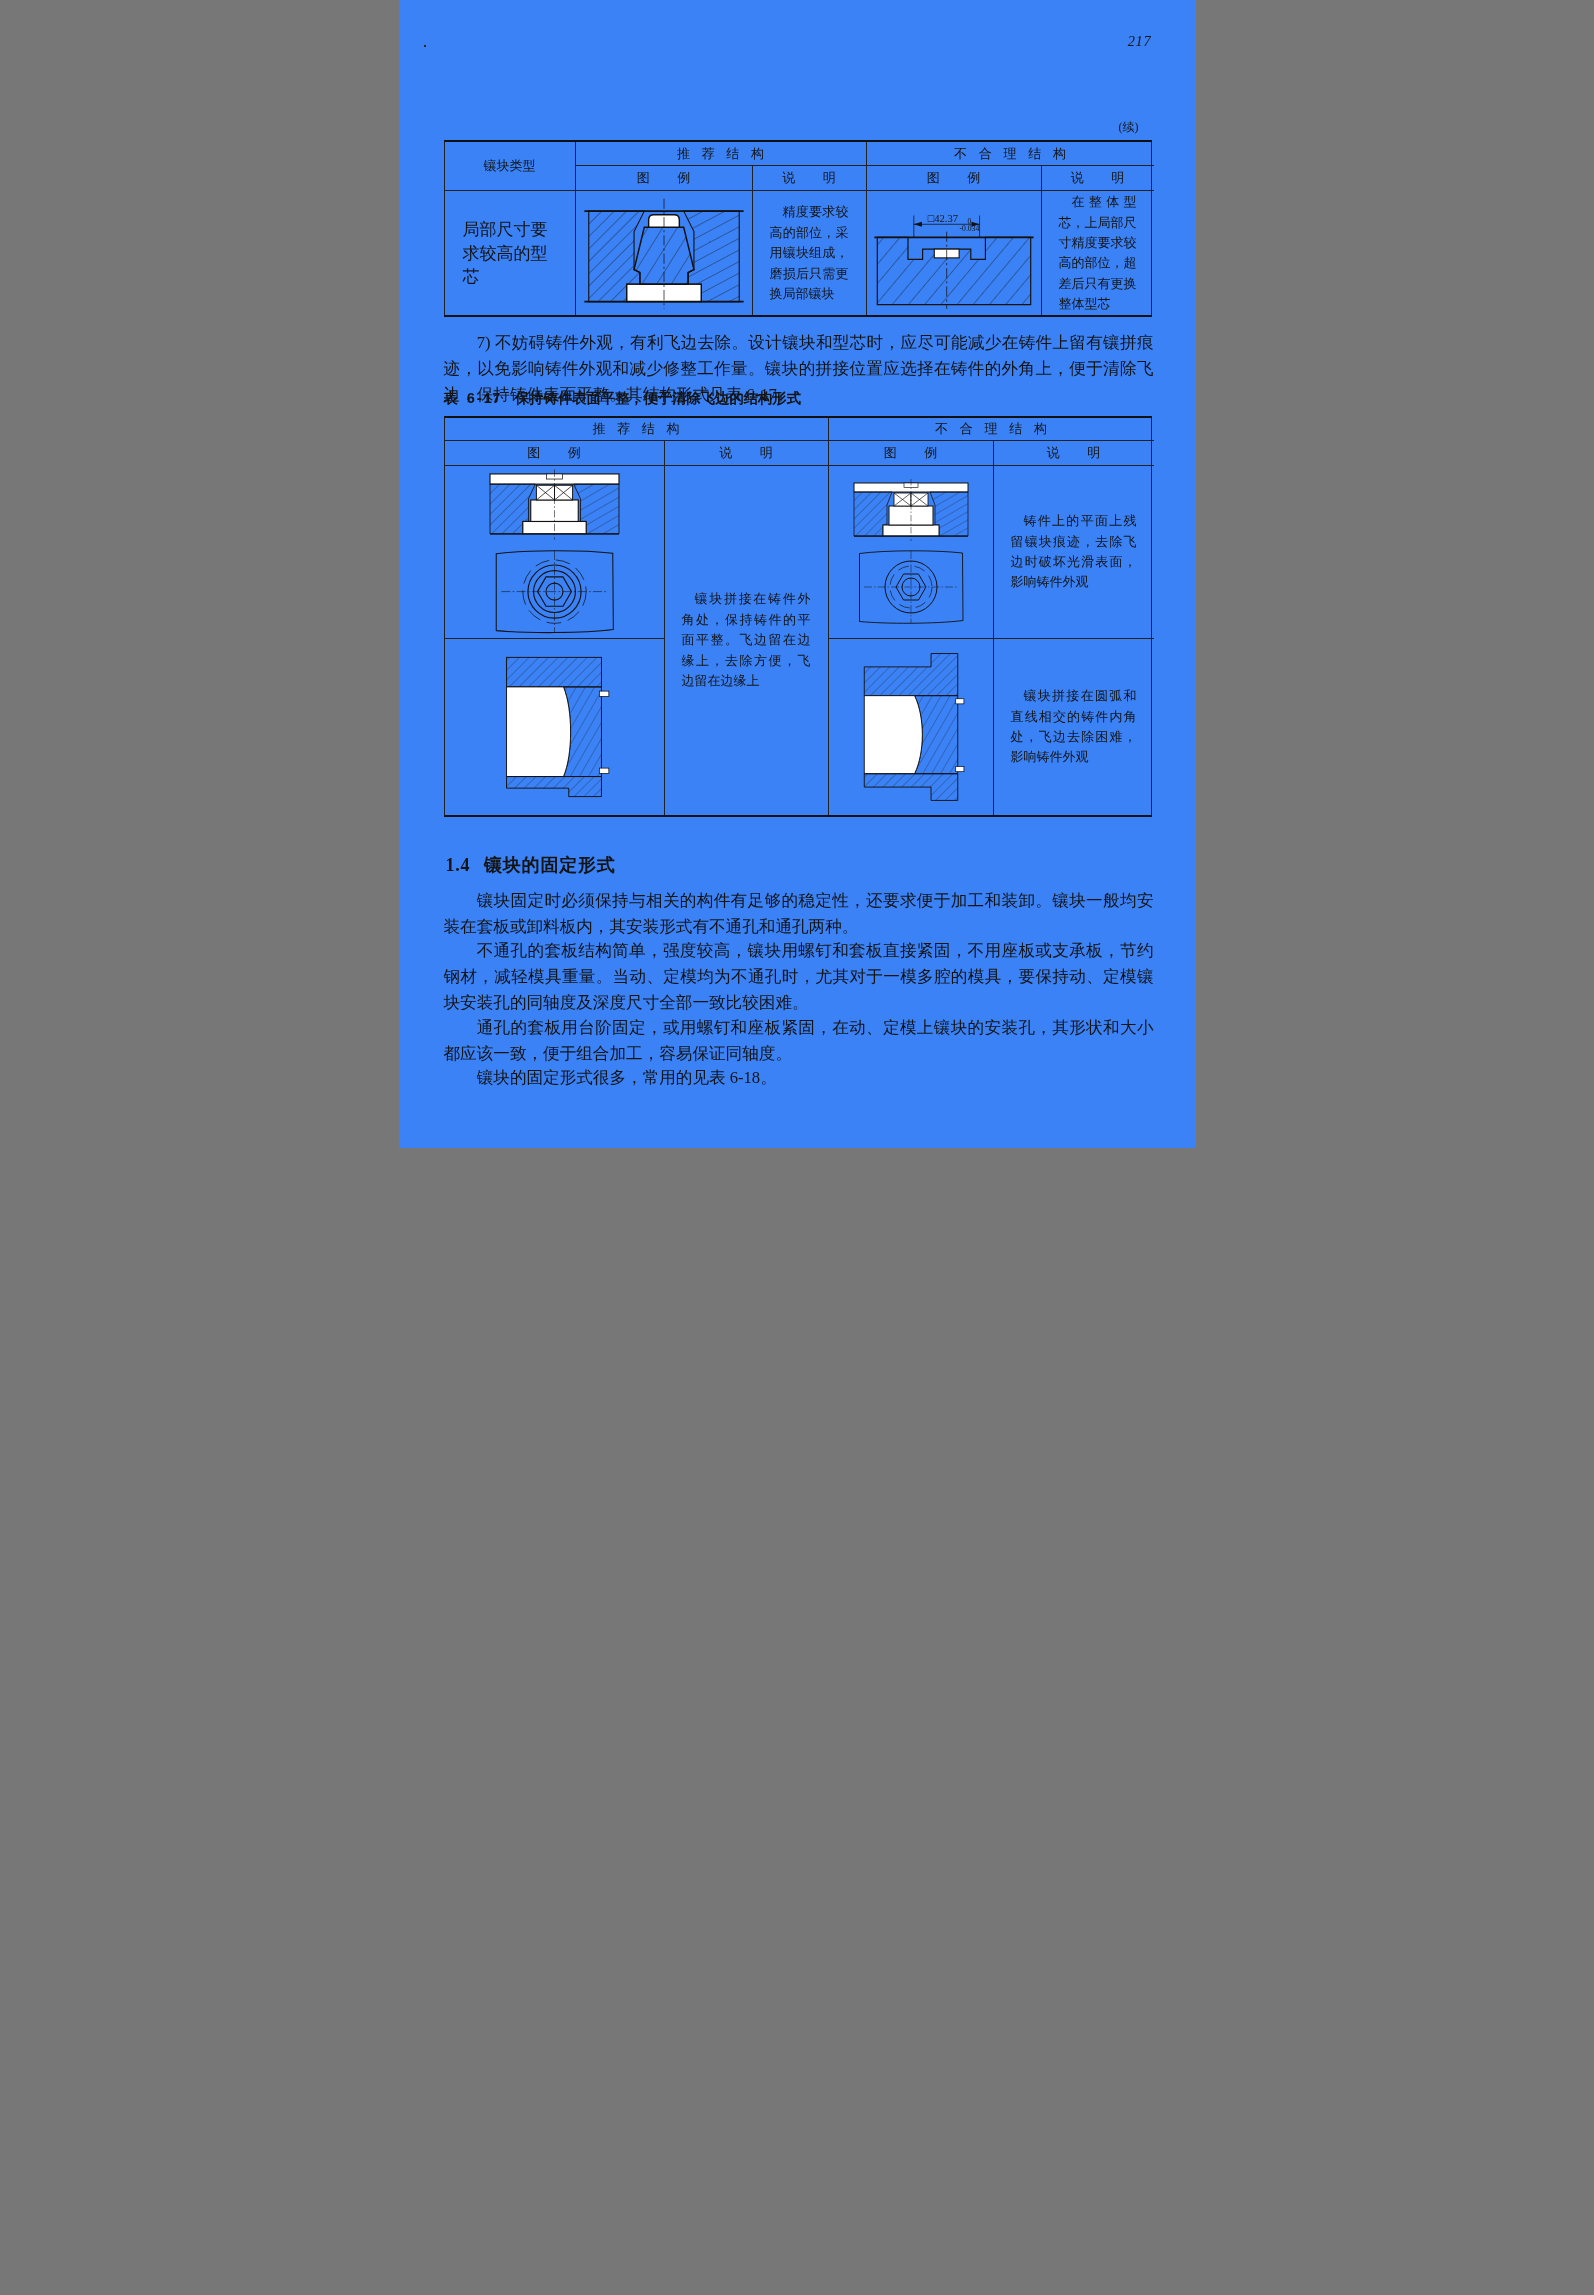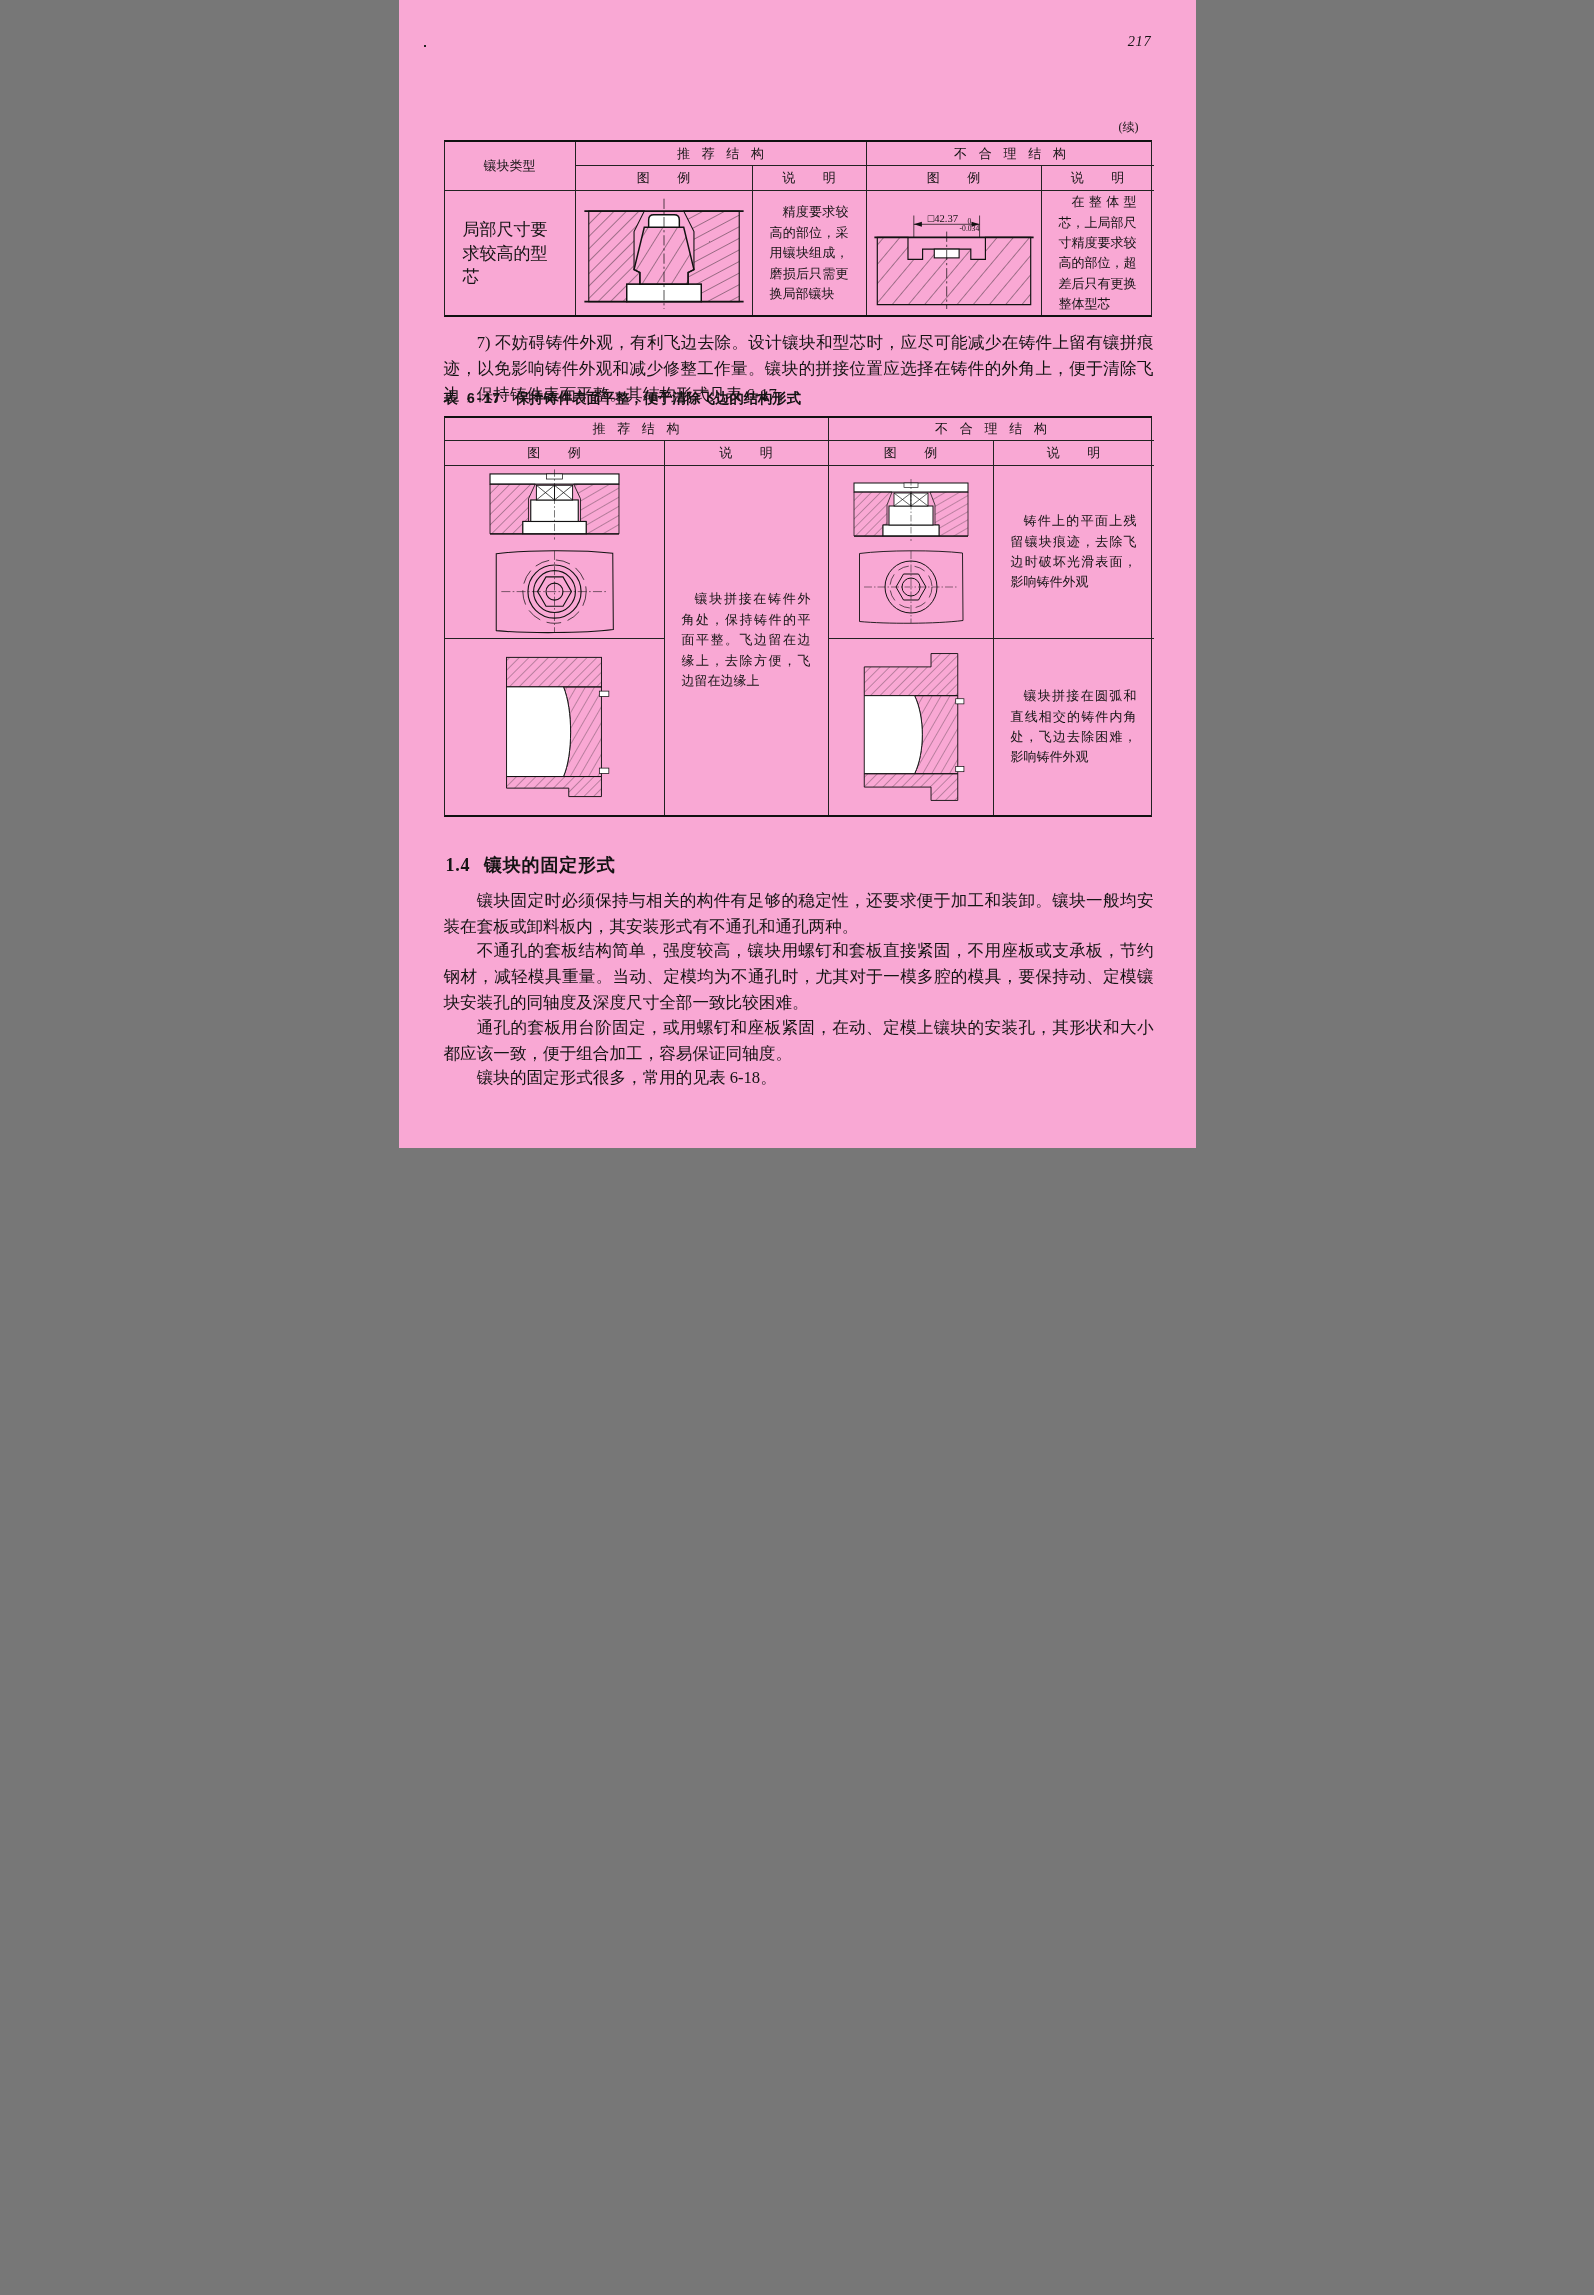--- a/index.html
+++ b/index.html
@@ -1,20 +1,20 @@
 <!DOCTYPE html>
 <html style="font-size:12px"><head>
 <meta charset="utf-8">
 <style>
   html,body{margin:0;padding:0;background:#777;}
   .page{
     position:relative;
     width:797px;height:1148px;
     margin:0 auto;
-    background:#f9a8d4;
+    background:#3b82f6;
     font-family:"Liberation Serif","DejaVu Serif",serif;
     color:#141414;
     overflow:hidden;
   }
   .speck{position:absolute;left:25px;top:45px;width:2.3px;height:2.3px;background:#222;}
   .page-number{
     position:absolute;top:33px;right:44px;
     font-size:14.3px;font-style:italic;letter-spacing:0.8px;
   }
   .continued{

